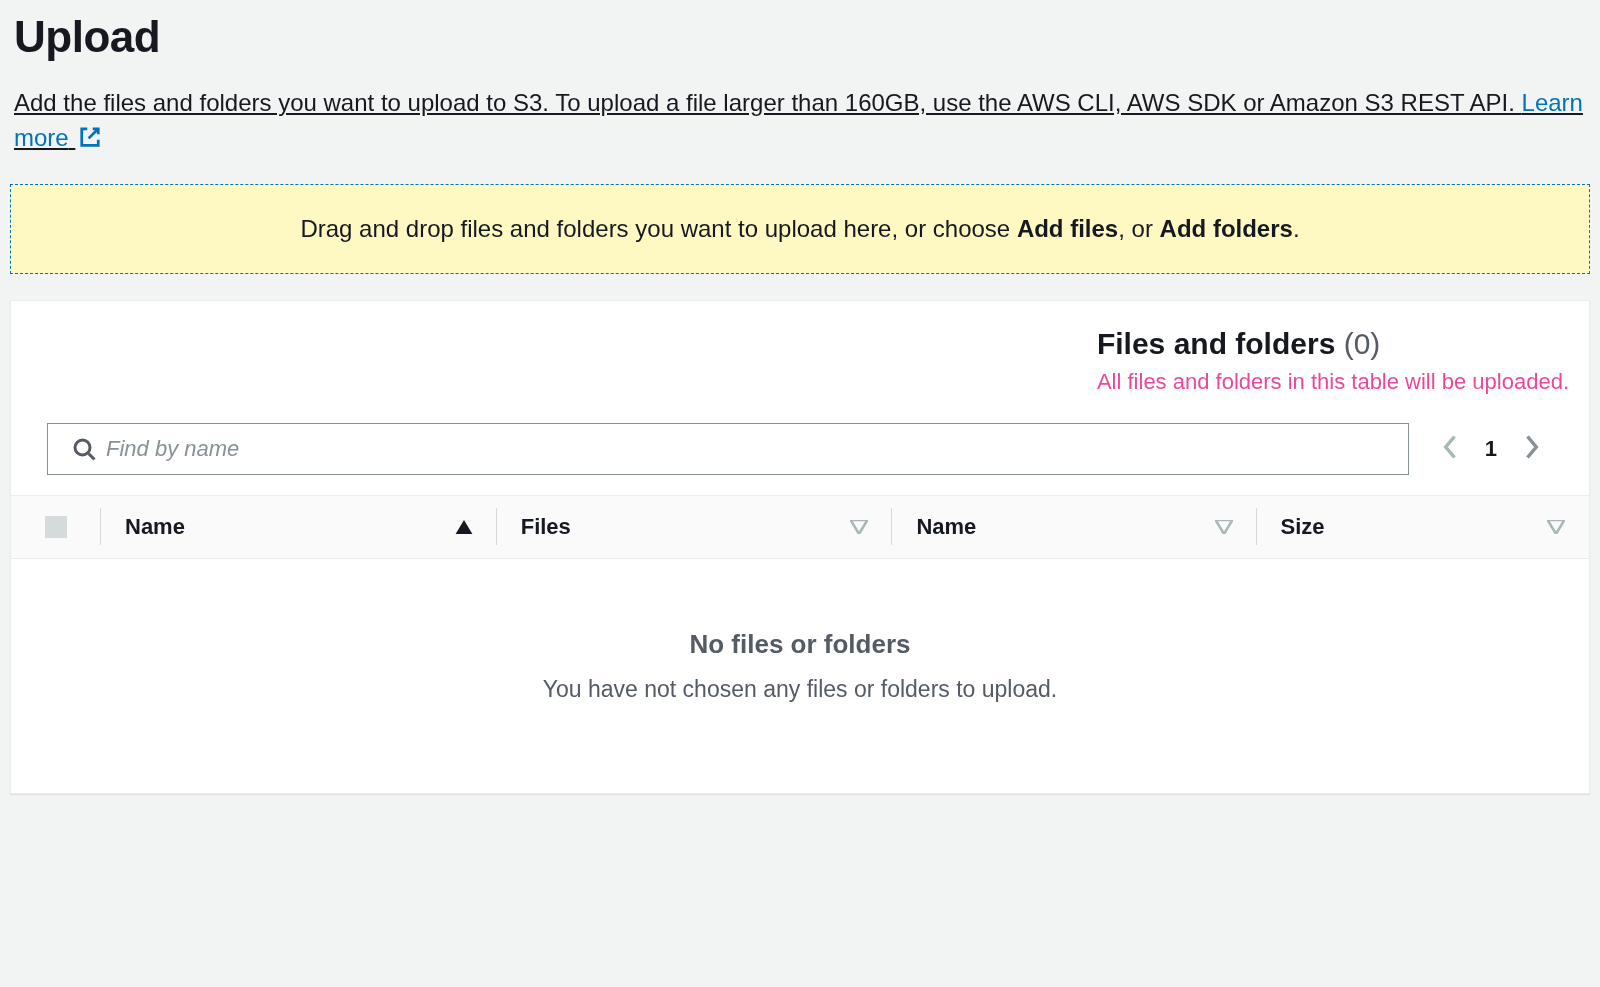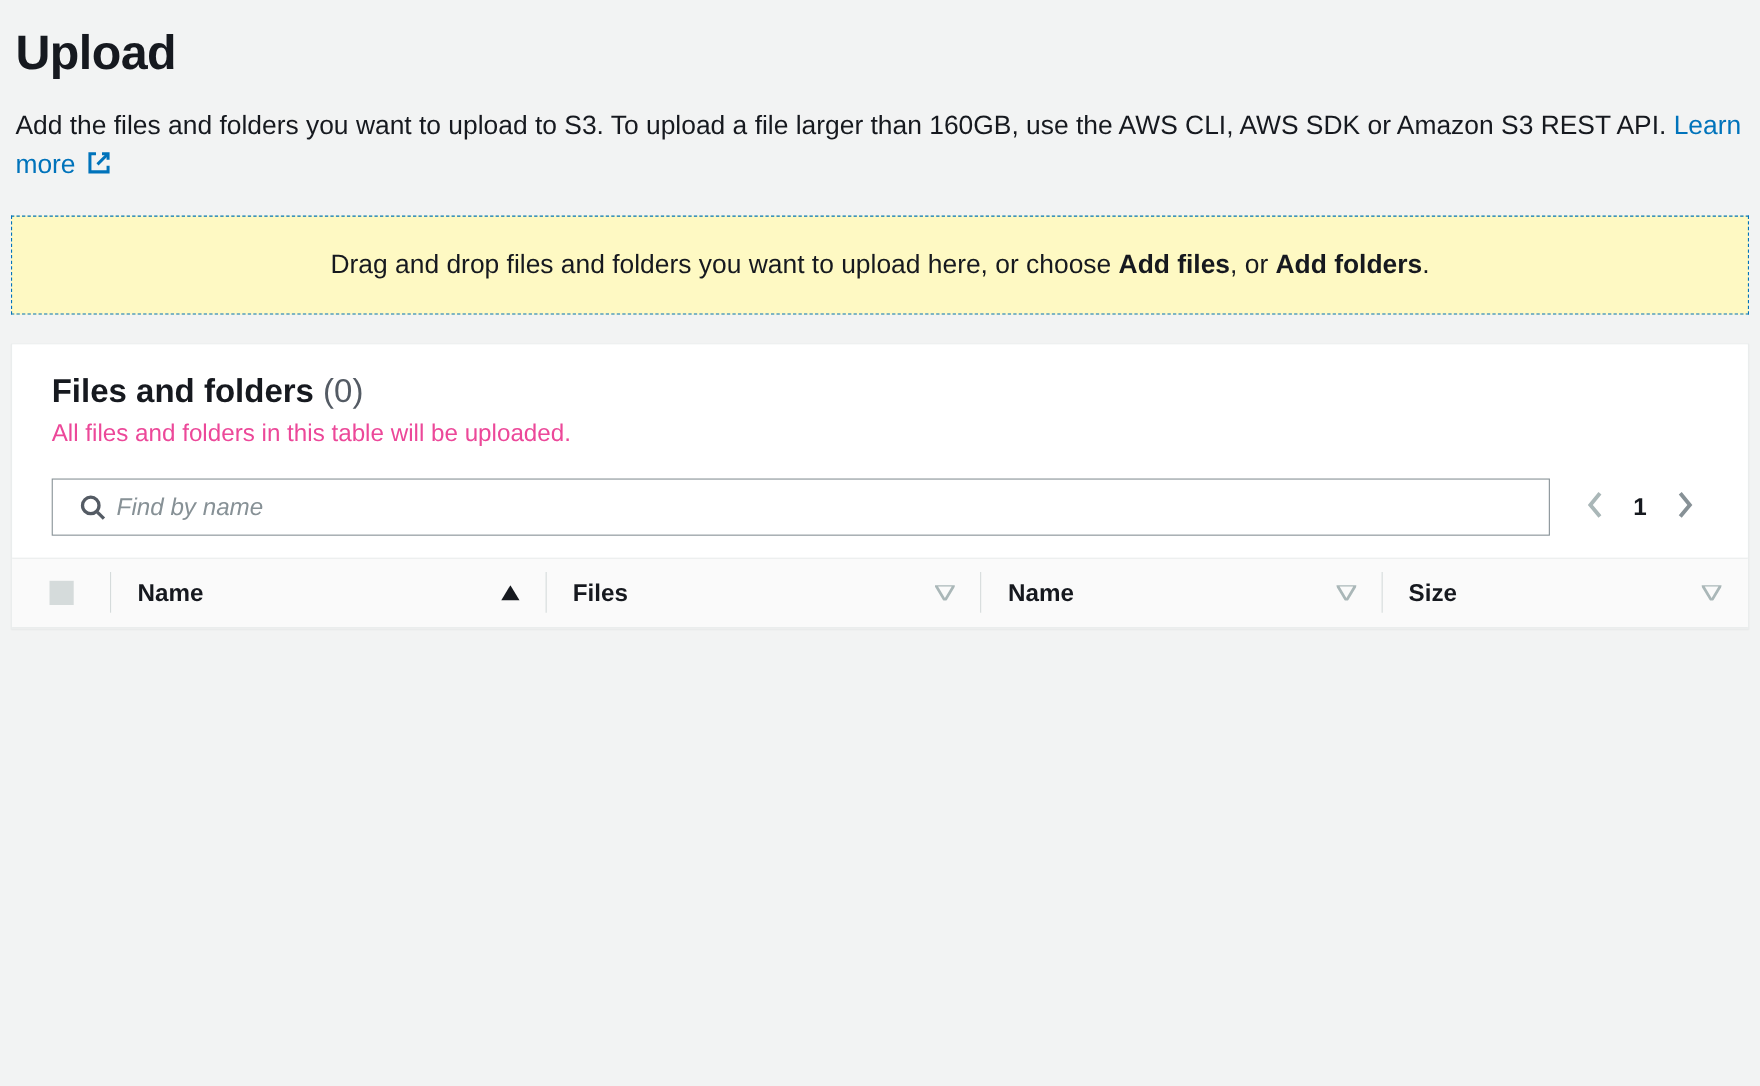--- a/index.html
+++ b/index.html
@@ -9,28 +9,29 @@
   }
   body {
     font-family: "Amazon Ember", "Helvetica Neue", Arial, sans-serif;
     background: #f2f3f3;
     color: #16191f;
     padding: 0 10px 30px 10px;
   }
   .page-title {
     font-size: 44px;
     font-weight: 700;
-    padding: 24px 0 24px 4px;
+    padding: 12px 0 24px 4px;
     letter-spacing: -0.5px;
   }
   .page-desc {
     font-size: 24px;
     line-height: 1.45;
     padding: 0 4px 28px 4px;
     color: #16191f;
+    text-decoration: underline;
   }
   .learn-more {
     color: #0073bb;
     text-decoration: none;
     cursor: pointer;
   }
   .learn-more svg {
     vertical-align: -2px;
     margin-left: 4px;
   }
@@ -46,23 +47,23 @@
   .dropzone .strong {
     font-weight: 700;
   }
   .panel {
     background: #ffffff;
     border: 1px solid #eaeded;
     box-shadow: 0 1px 1px rgba(0,0,0,0.07);
   }
   .panel-header {
     display: flex;
-    justify-content: flex-start;
+    justify-content: flex-end;
     align-items: flex-start;
-    padding: 26px 54px 0 36px;
+    padding: 26px 20px 0 36px;
   }
   .panel-title-block {
     display: flex;
     flex-direction: column;
     gap: 8px;
   }
   .panel-title {
     font-size: 30px;
     font-weight: 700;
     color: #16191f;
@@ -282,14 +283,18 @@
       </svg>
     </div>
     <div class="th th-size">
       <span>Size</span>
       <svg class="sort-icon inactive" width="18" height="14" viewBox="0 0 12 10">
         <path d="M6 10L0 0h12z" fill="none" stroke="#aab7b8" stroke-width="1.8"></path>
       </svg>
     </div>
   </div>
 
+  <div class="empty-state">
+    <div class="empty-title">No files or folders</div>
+    <div class="empty-msg">You have not chosen any files or folders to upload.</div>
+  </div>
 
 </div>
 
 </body></html>

